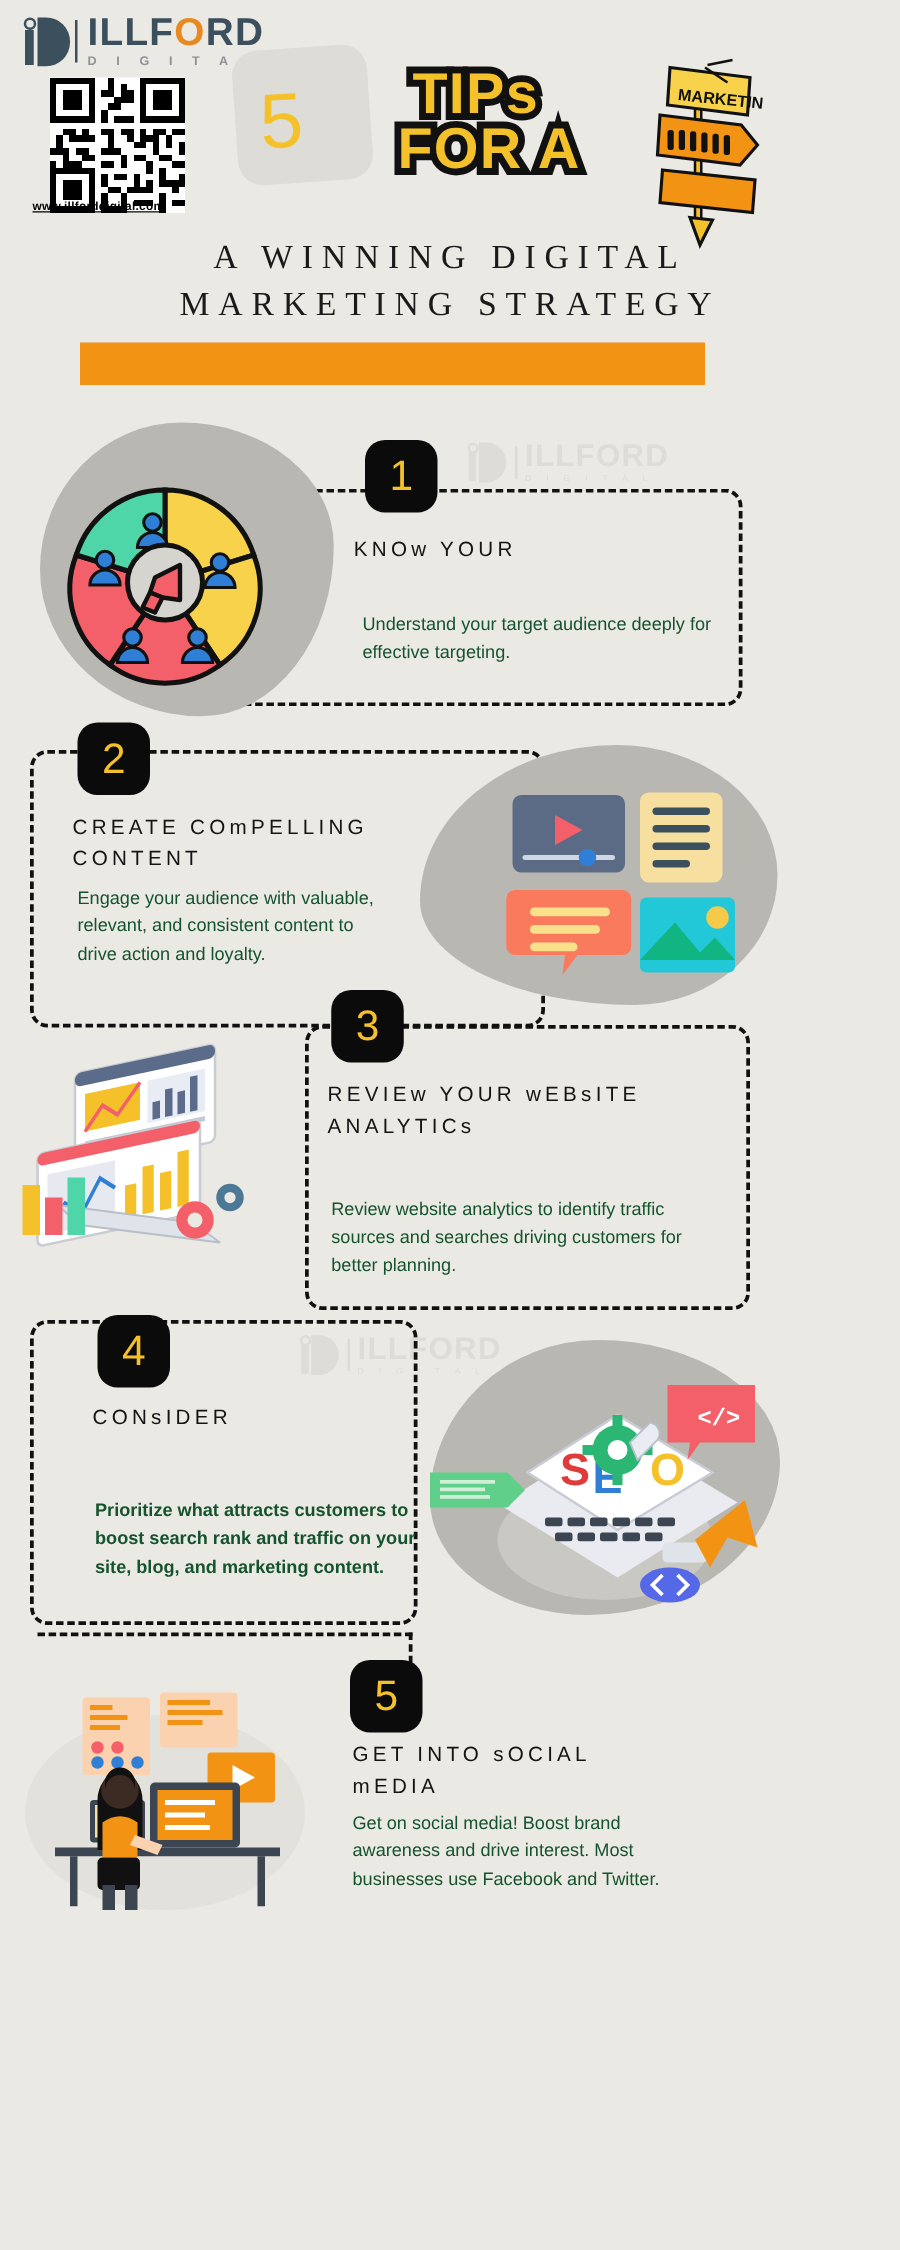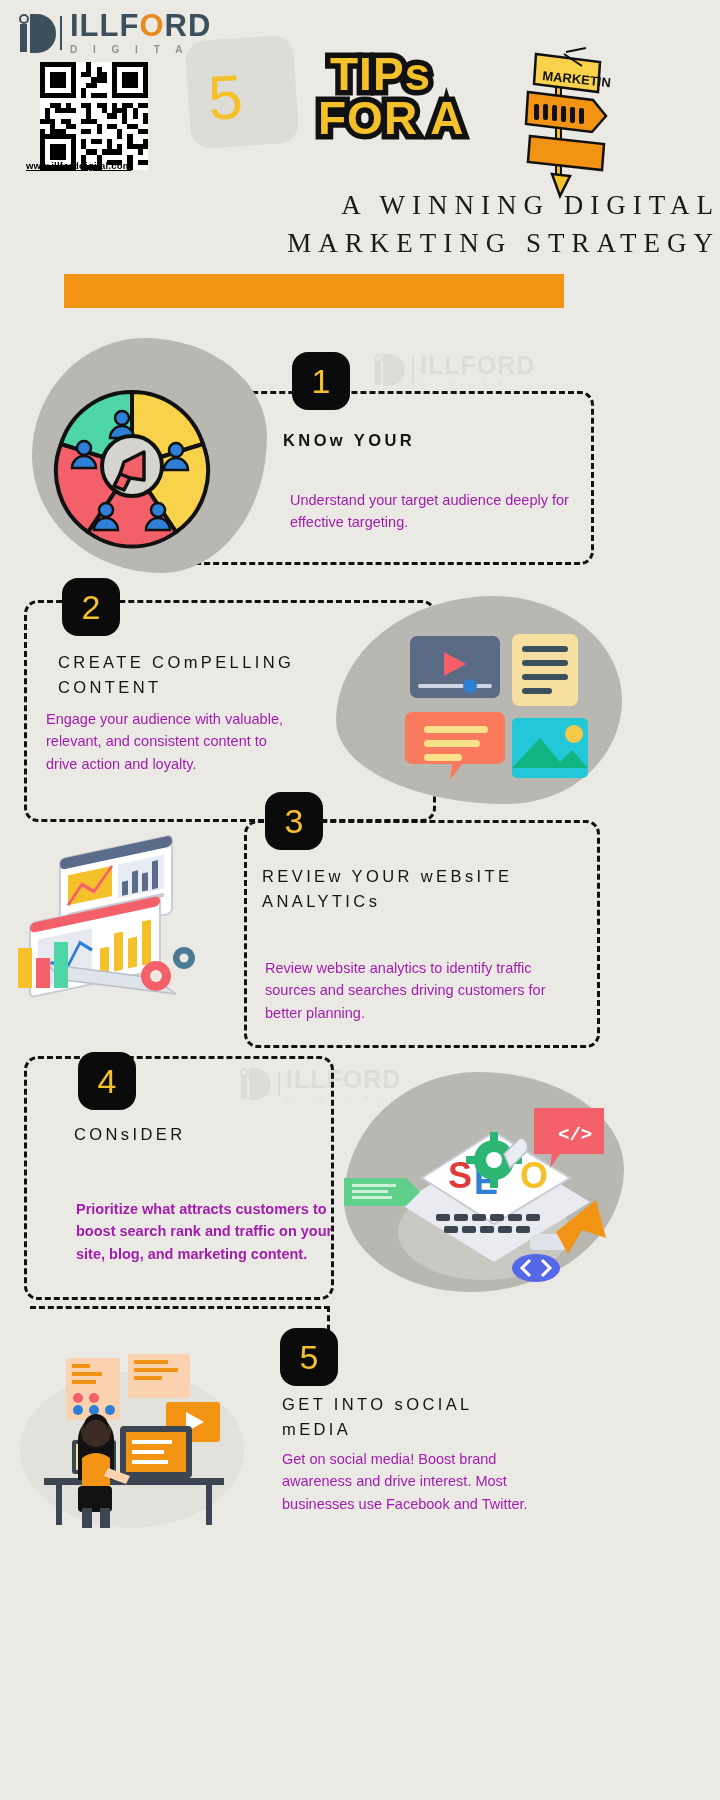--- a/index.html
+++ b/index.html
@@ -30,21 +30,21 @@
 
   .five-card { position:absolute; left:188px; top:38px; width:108px; height:108px; background:#dedcd7; border-radius:20px; transform: rotate(-4deg); }
   .five-num { position:absolute; left:208px; top:62px; font-size:62px; color:#f5c12a; font-family:"Liberation Sans",sans-serif; font-weight:300; transform:rotate(-3deg); }
 
   .title-block { position:absolute; left:318px; top:52px; width:300px; }
   .title-line { font-family:"Liberation Sans", sans-serif; font-weight:bold; font-size:46px; color:#f5c12a;
     -webkit-text-stroke: 11px #111; paint-order: stroke fill; letter-spacing:1px; line-height:0.96; }
   .title-l1 { margin-left: 12px; }
   .title-l2 { margin-left: 0px; }
 
-  .subtitle { position:absolute; left:0; top:186px; width:720px; text-align:right;
+  .subtitle { position:absolute; left:0; top:186px; width:720px; text-align:center;
     font-family:"Liberation Serif", serif; font-size:27px; letter-spacing:7px; color:#1a1a1a; line-height:1.42; }
 
   .orange-bar { position:absolute; left:64px; top:274px; width:500px; height:34px; background:#f39314; }
 
   
   .signpost { position:absolute; left:508px; top:48px; width:110px; height:140px; }
 
   
   .wm { position:absolute; display:flex; align-items:center; opacity:0.45; }
   .wm .wm-mark { position:relative; width:36px; height:36px; }
@@ -59,21 +59,21 @@
   
   .dash { position:absolute; border-style:dashed; border-color:#111; }
 
   
   .badge { position:absolute; width:58px; height:58px; background:#0b0b0b; border-radius:16px;
     display:flex; align-items:center; justify-content:center; z-index:6; }
   .badge span { color:#f5c12a; font-size:34px; font-family:"Liberation Sans",sans-serif; font-weight:400; }
 
   
   .tip-head { position:absolute; font-size:16.5px; letter-spacing:3.4px; color:#141414; line-height:1.5; font-family:"Liberation Sans",sans-serif; z-index:5; }
-  .tip-body { position:absolute; font-size:14.5px; color:#a21caf; line-height:1.55; z-index:5; font-family:"Liberation Sans",sans-serif; }
+  .tip-body { position:absolute; font-size:14.5px; color:#14532d; line-height:1.55; z-index:5; font-family:"Liberation Sans",sans-serif; }
 
   
   .blob { position:absolute; background:#b9b7b2; z-index:1; }
 
   svg { overflow: visible; }
 </style>
 </head>
 <body>
 
 <div class="page">
@@ -246,21 +246,21 @@
     <div class="wm-col">
       <div class="wm-word">ILLFORD</div>
       <div class="wm-sub">D I G I T A L</div>
     </div>
   </div>
 
   <div class="dash" style="left:166px; top:391px; width:428px; height:174px; border-width:3px; border-radius:14px;"></div>
   <div class="badge" style="left:292px; top:352px;">
     <span>1</span>
   </div>
-  <div class="tip-head" style="left:283px; top:428px; width:300px;font-weight:bold;">
+  <div class="tip-head" style="left:283px; top:428px; width:300px;">
     <div>KNOw YOUR</div>
   </div>
   <div class="tip-body" style="left:290px; top:489px; width:290px;">Understand your target audience deeply for effective targeting.</div>
 
   <div class="blob" style="left:336px; top:596px; width:286px; height:208px; border-radius:55% 45% 40% 60% / 60% 50% 50% 40%;"></div>
 
   <div style="position:absolute; left:408px; top:634px; width:200px; height:148px; z-index:3;">
     <svg width="200" height="148" viewBox="0 0 200 148">
       <rect x="2" y="2" width="90" height="62" rx="7" fill="#5c6b85"></rect>
       <path d="M36 18 L58 30 L36 42 Z" fill="#f4606a"></path>
@@ -286,21 +286,21 @@
   </div>
 
   <div class="dash" style="left:24px; top:600px; width:412px; height:222px; border-width:3px; border-radius:14px;"></div>
   <div class="badge" style="left:62px; top:578px;">
     <span>2</span>
   </div>
   <div class="tip-head" style="left:58px; top:650px; width:330px;">
     <div>CREATE COmPELLING</div>
     <div>CONTENT</div>
   </div>
-  <div class="tip-body" style="left:46px; top:708px; width:238px;">Engage your audience with valuable, relevant, and consistent content to drive action and loyalty.</div>
+  <div class="tip-body" style="left:62px; top:708px; width:238px;">Engage your audience with valuable, relevant, and consistent content to drive action and loyalty.</div>
 
   <div style="position:absolute; left:8px; top:826px; width:228px; height:178px; z-index:3;">
     <svg width="228" height="178" viewBox="0 0 228 178">
       <g transform="skewY(-12)">
         <rect x="52" y="44" width="112" height="78" rx="5" fill="#fff" stroke="#c9ccd4" stroke-width="2"></rect>
         <rect x="52" y="44" width="112" height="11" rx="5" fill="#5b6b8a"></rect>
         <rect x="60" y="62" width="44" height="30" fill="#f5c12a"></rect>
         <path d="M60 92 L74 74 L86 84 L104 62" stroke="#f4606a" stroke-width="3" fill="none"></path>
         <rect x="110" y="62" width="46" height="34" fill="#e8ecf4"></rect>
         <g fill="#5b6b8a">

